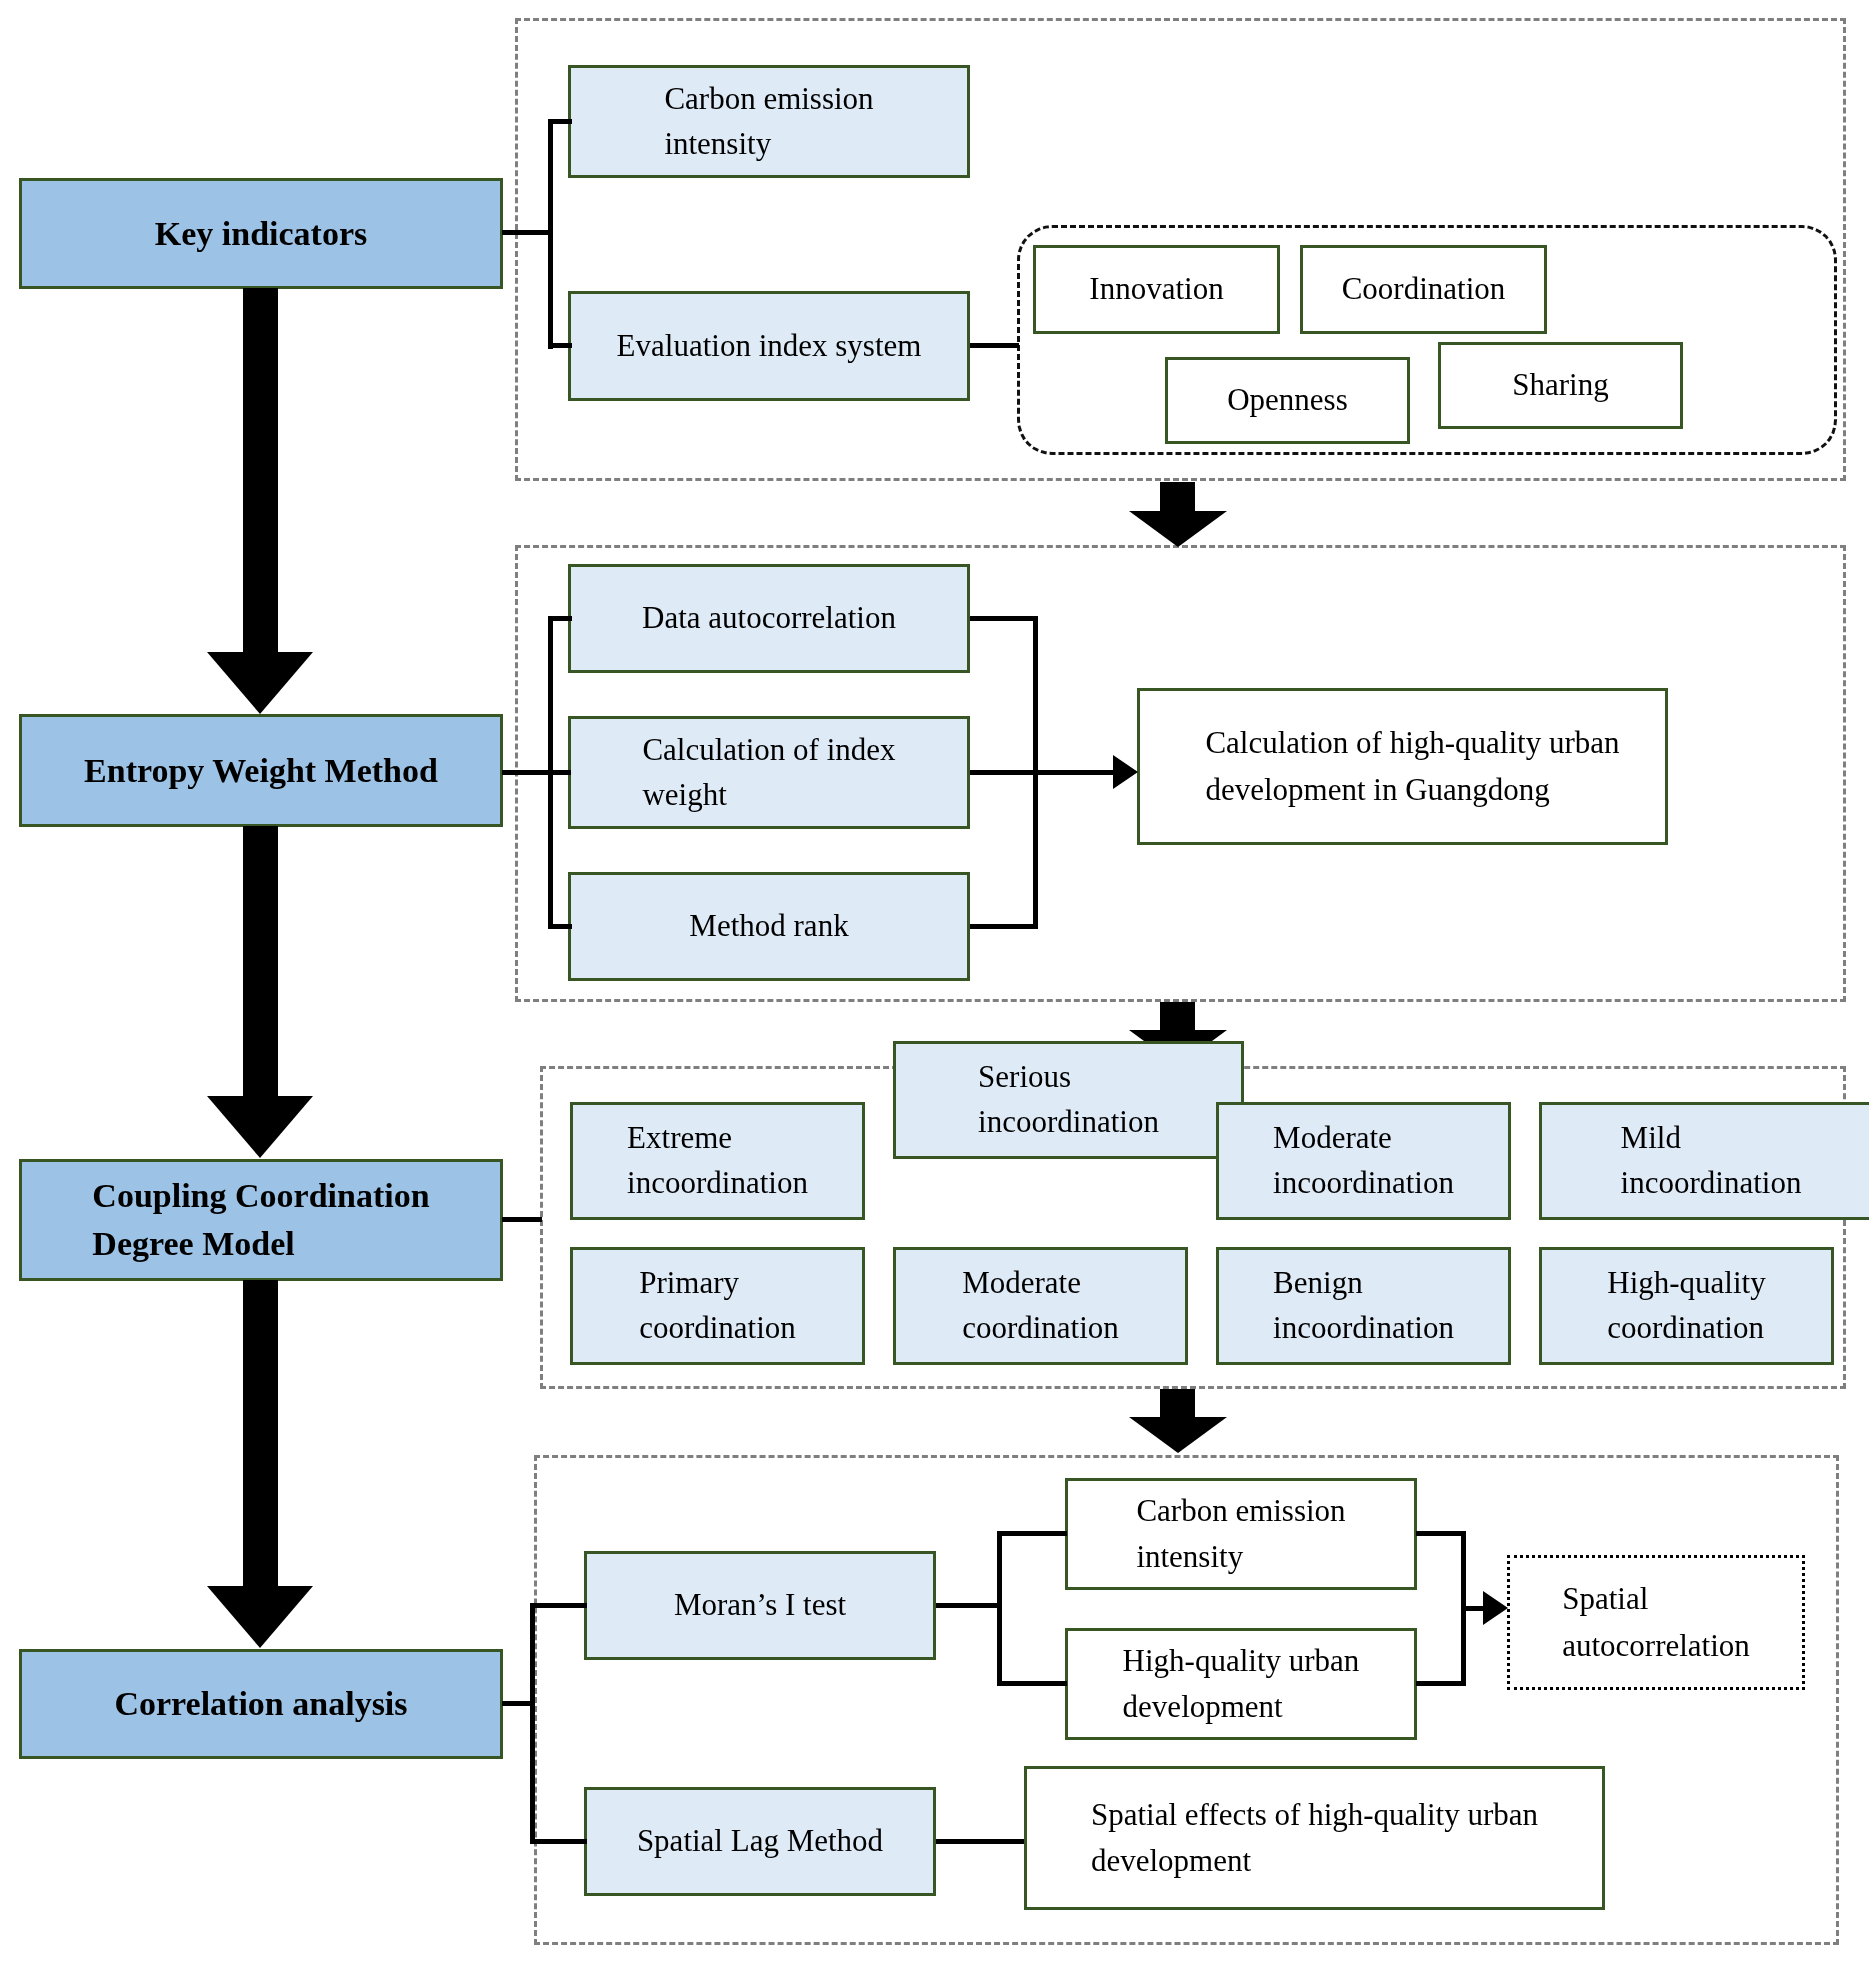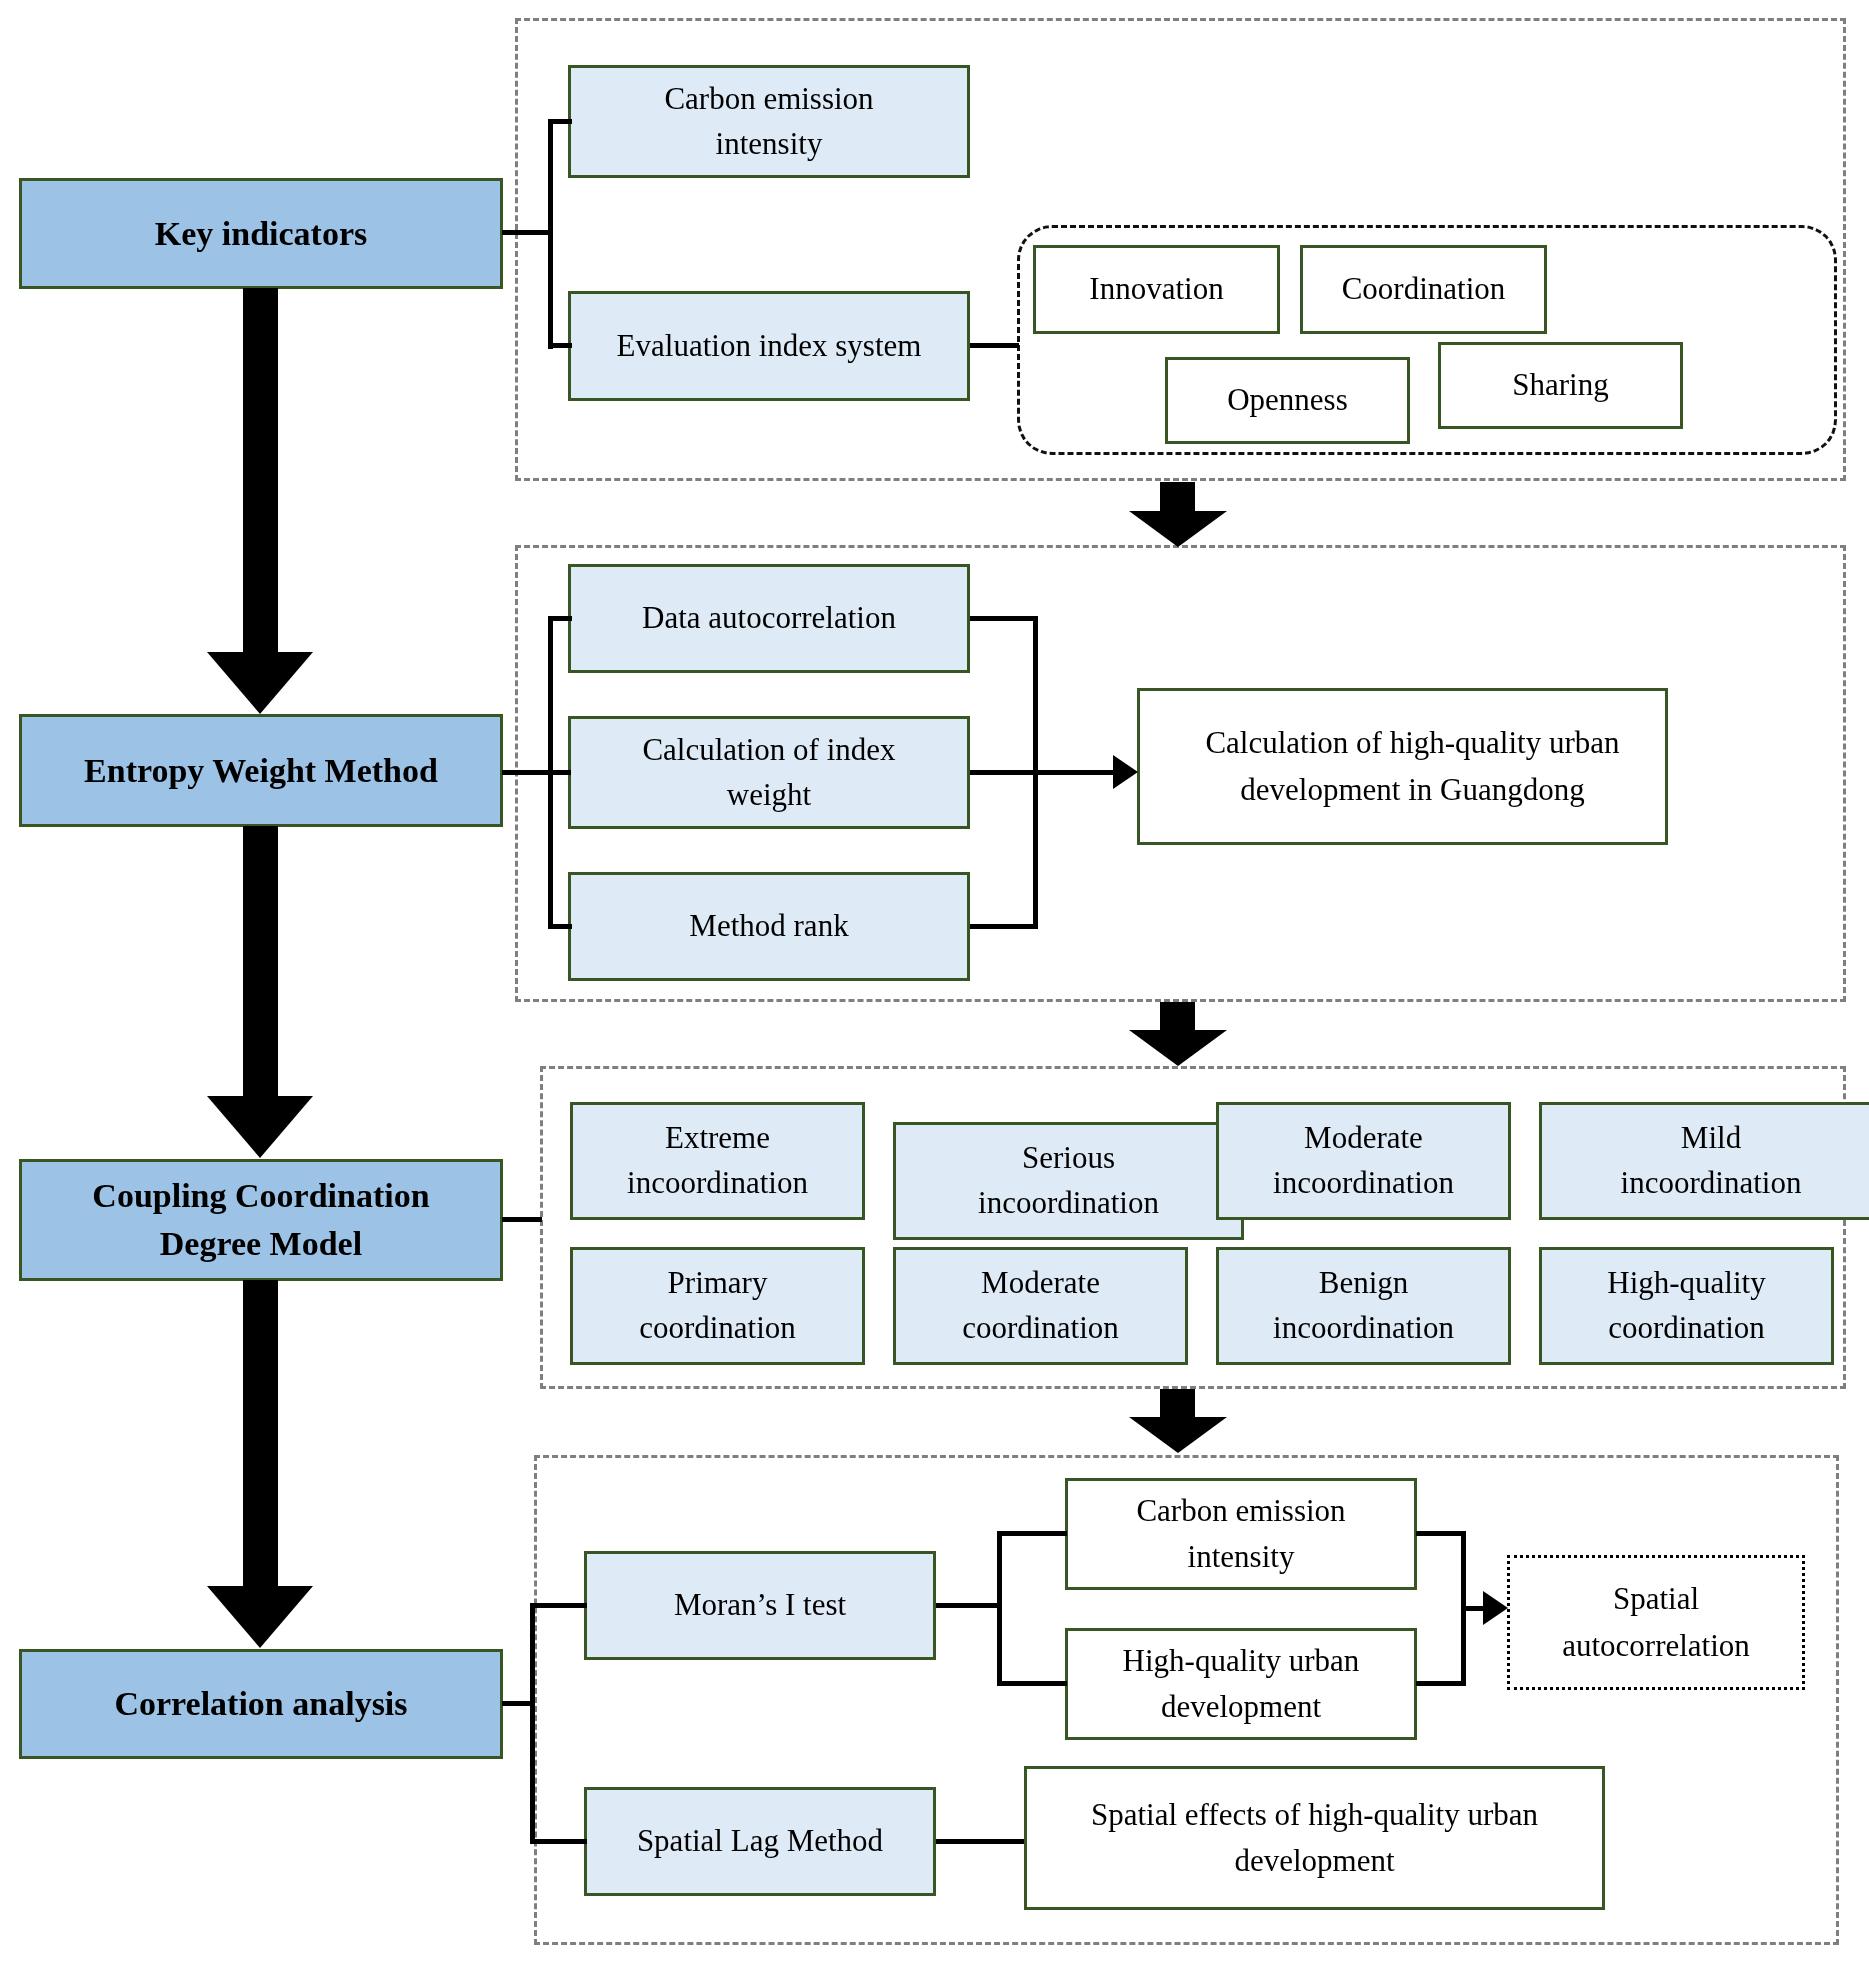--- a/index.html
+++ b/index.html
@@ -8,21 +8,21 @@
     width:1869px;height:1965px;
     background:#ffffff;
     font-family:"Liberation Serif", serif;
     color:#000;
     overflow:hidden;
   }
   .box{
     position:absolute;
     box-sizing:border-box;
     display:flex;align-items:center;justify-content:center;
-    text-align:center;
+    text-align:left;
   }
   .lbl{white-space:pre-line;display:block;}
   .stage{
     background:#9CC2E5;
     border:3.8px solid #375623;
     font-weight:bold;
     font-size:34px;
     line-height:1.4;
   }
   .lite{
@@ -169,21 +169,21 @@
   <div class="vline" style="left:1033px;top:616px;height:313px"></div>
   <div class="hline" style="left:970px;top:616px;width:68px"></div>
   <div class="hline" style="left:970px;top:924px;width:68px"></div>
   <div class="hline" style="left:970px;top:770px;width:148px"></div>
   <div class="head-right" style="left:1113px;top:755px"></div>
 
   <div class="box lite" style="left:570px;top:1102px;width:295px;height:118px">
     <span class="lbl">Extreme
 incoordination</span>
   </div>
-  <div class="box lite" style="left:893px;top:1122px;width:351px;height:118px">
+  <div class="box lite" style="left:893px;top:1041px;width:351px;height:118px">
     <span class="lbl">Serious
 incoordination</span>
   </div>
   <div class="box lite" style="left:1216px;top:1102px;width:295px;height:118px">
     <span class="lbl">Moderate
 incoordination</span>
   </div>
   <div class="box lite" style="left:1539px;top:1102px;width:344px;height:118px">
     <span class="lbl">Mild
 incoordination</span>

